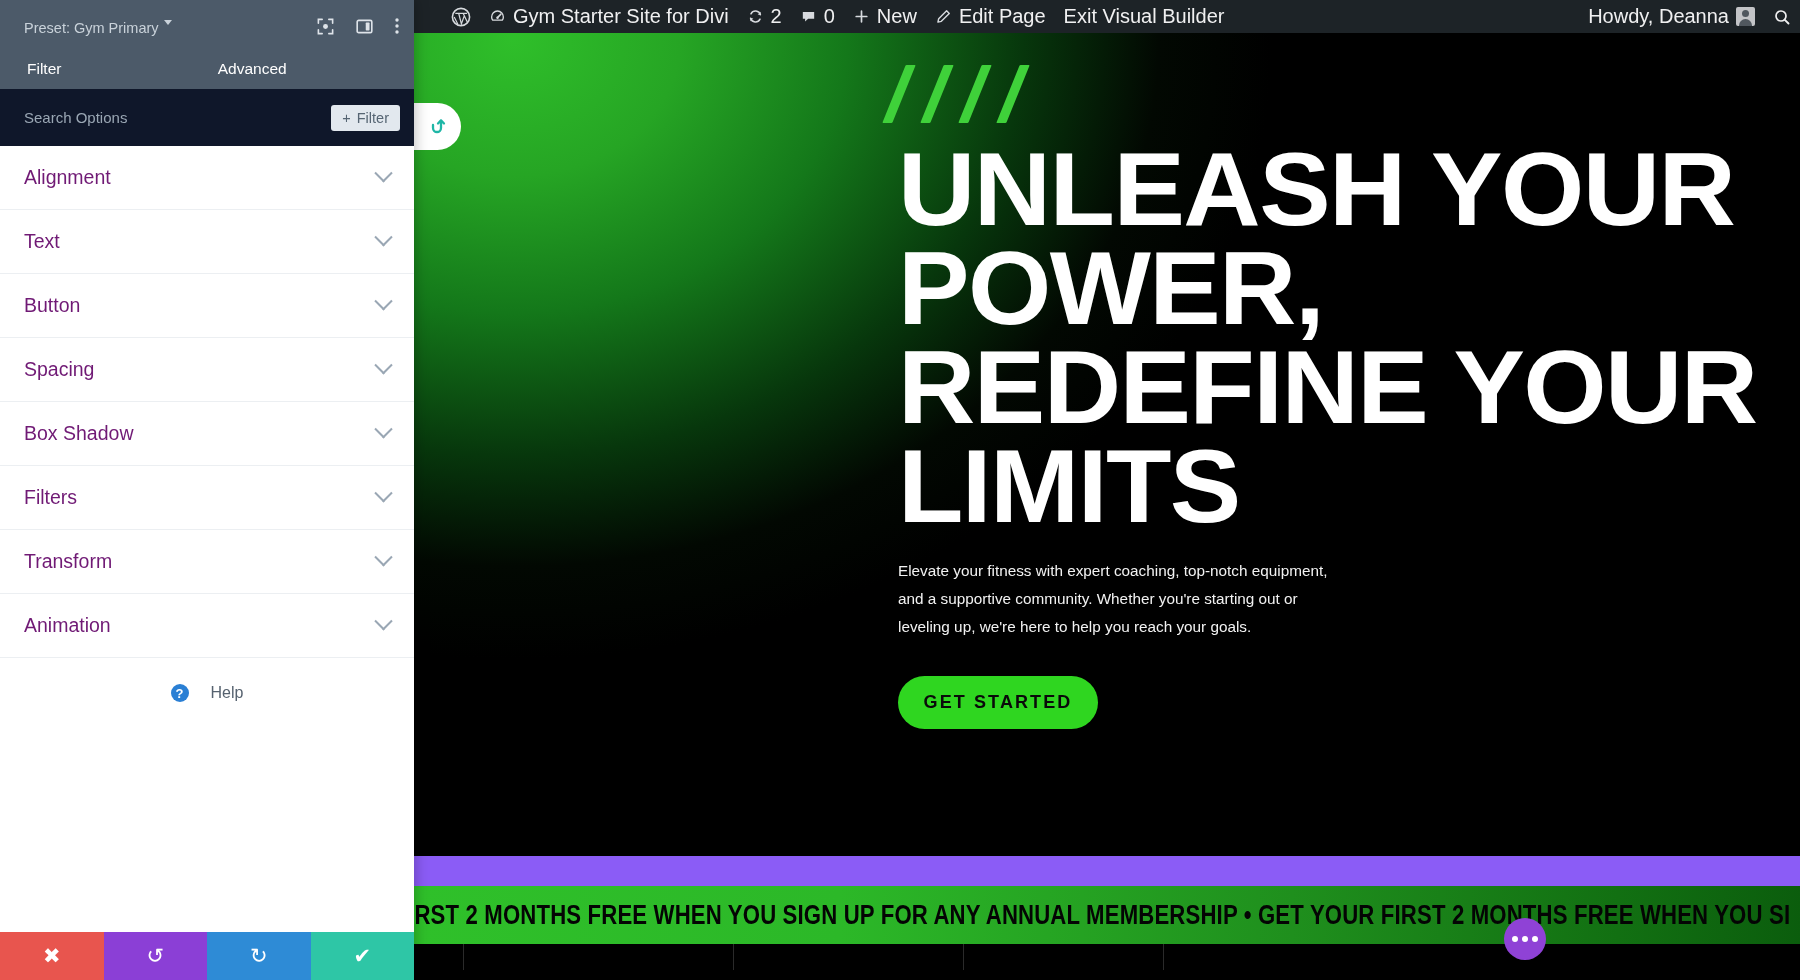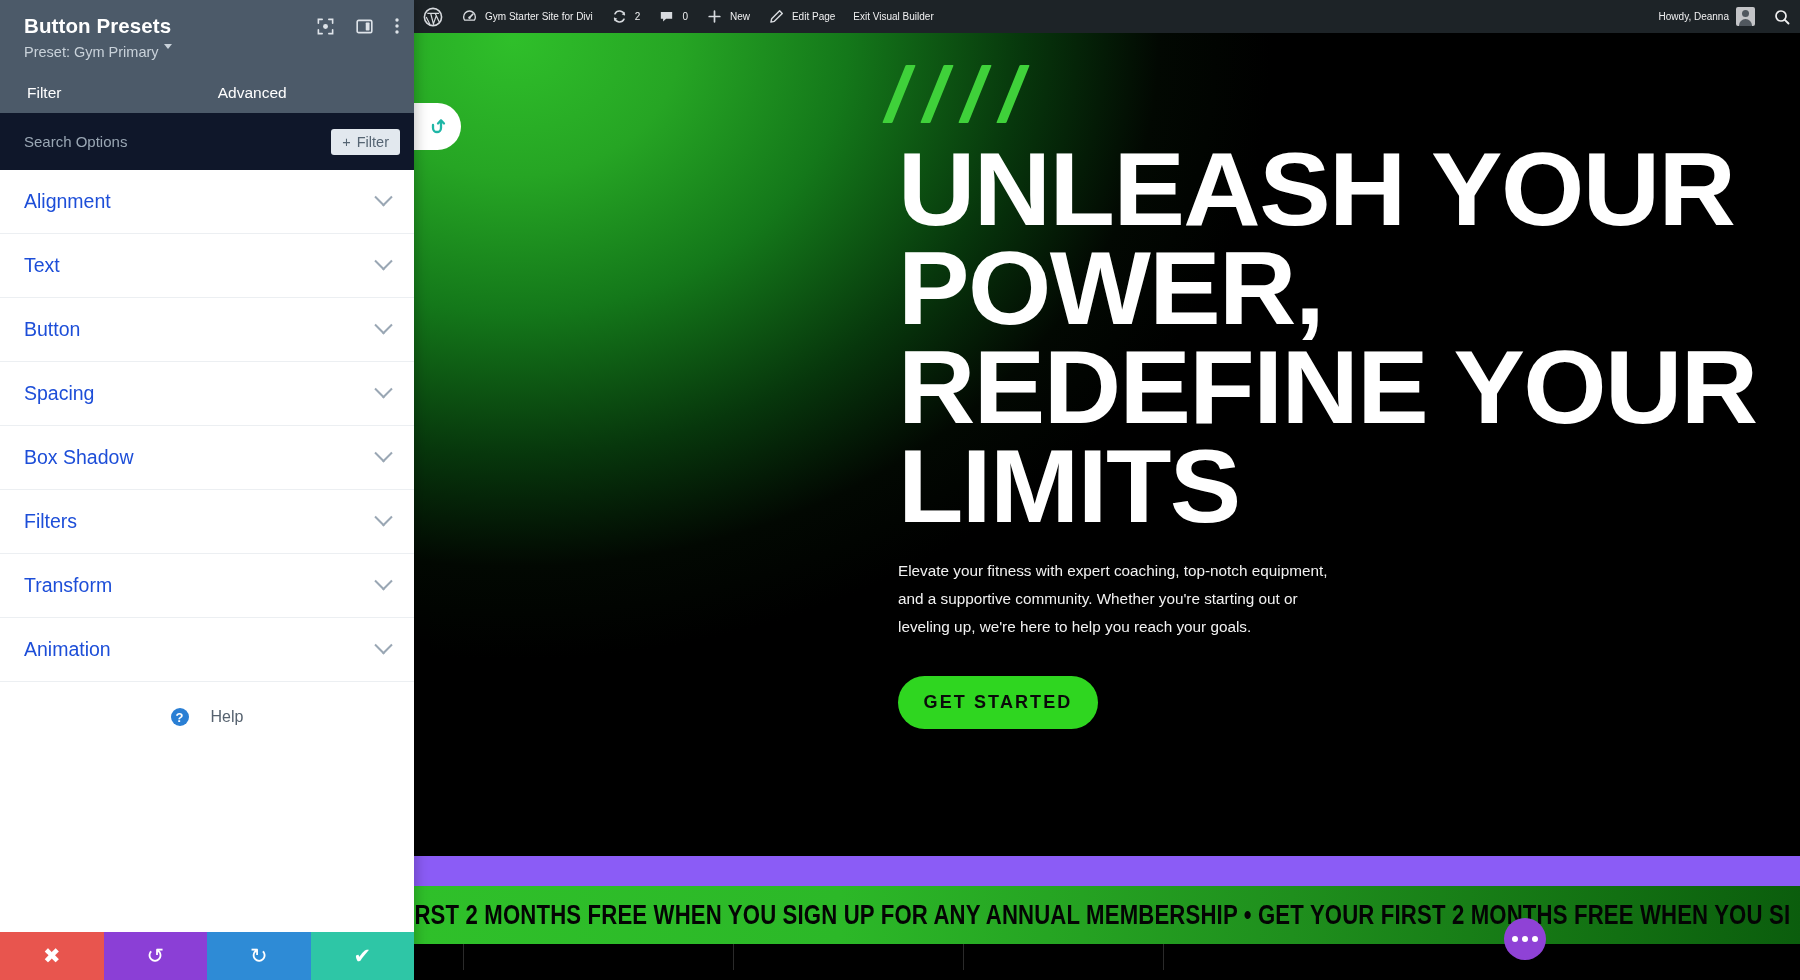--- a/index.html
+++ b/index.html
@@ -9,22 +9,23 @@
     font-family: "Liberation Sans", sans-serif;
     background: #000;
   }
 
   
   #adminbar {
     position: absolute; left: 414px; top: 0;
     width: 1386px; height: 33px;
     background: #1d2327;
     display: flex; align-items: center;
-    color: #f0f0f1; font-size: 10px;
+    color: #f0f0f1; font-size: 20px;
     z-index: 30;
+    padding-left: 28px;
   }
   .ab-item {
     display: flex; align-items: center; gap: 7px;
     height: 33px; padding: 0 9px;
     color: #f0f0f1; white-space: nowrap;
     cursor: pointer;
   }
   .ab-spacer { flex: 1; }
   .ab-ico { display: inline-flex; align-items: center; justify-content: center; }
   .avatar-sq {
@@ -186,21 +187,21 @@
     padding: 5px 11px; border-radius: 3px; cursor: pointer;
     border: none; font-family: "Liberation Sans", sans-serif;
   }
 
   .opt-list { flex: 1; overflow: hidden; background: #fff; }
   .opt-row {
     height: 64px; border-bottom: 1px solid #eceff2;
     display: flex; align-items: center;
     padding: 0 24px; cursor: pointer;
   }
-  .opt-label { flex: 1; color: #1d4ed8; font-size: 19.5px; }
+  .opt-label { flex: 1; color: #701a75; font-size: 19.5px; }
   .chev {
     width: 13px; height: 13px;
     border-right: 2px solid #9aa7b4; border-bottom: 2px solid #9aa7b4;
     transform: rotate(45deg) translate(-3px,-3px);
   }
   .help-wrap {
     display: flex; align-items: center; justify-content: center;
     gap: 8px; padding-top: 26px;
   }
   .help-ico {
@@ -342,21 +343,20 @@
         <circle cx="8" cy="8" r="5" fill="none" stroke="#f0f0f1" stroke-width="1.7"></circle>
         <path d="M11.8 11.8L15.5 15.5" stroke="#f0f0f1" stroke-width="1.9" stroke-linecap="round"></path>
       </svg>
     </span>
   </div>
 </div>
 
 <div id="panel">
 
   <div class="p-head">
-    <div class="p-title">Button Presets</div>
     <div class="p-sub">
       <span>Preset: Gym Primary</span>
       <span class="caret-dn"></span>
     </div>
 
     <div class="p-head-icons">
       <span class="hi">
         <svg width="19" height="19" viewBox="0 0 20 20">
           <path d="M2.5 6.5V2.5H6.5M13.5 2.5h4v4M17.5 13.5v4h-4M6.5 17.5h-4v-4" stroke="#e6ebf0" stroke-width="1.7" fill="none" stroke-linecap="round"></path>
           <circle cx="10" cy="10" r="2.6" fill="#e6ebf0"></circle>

